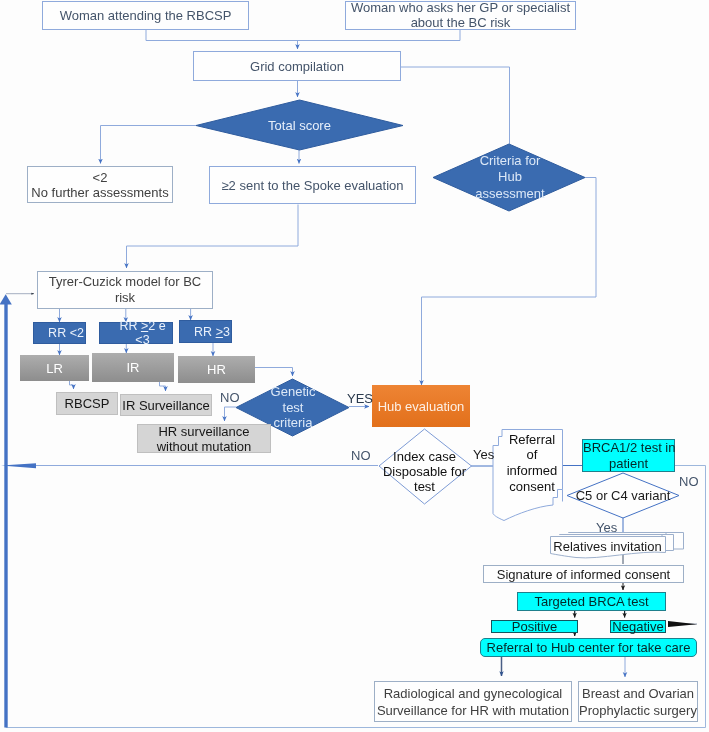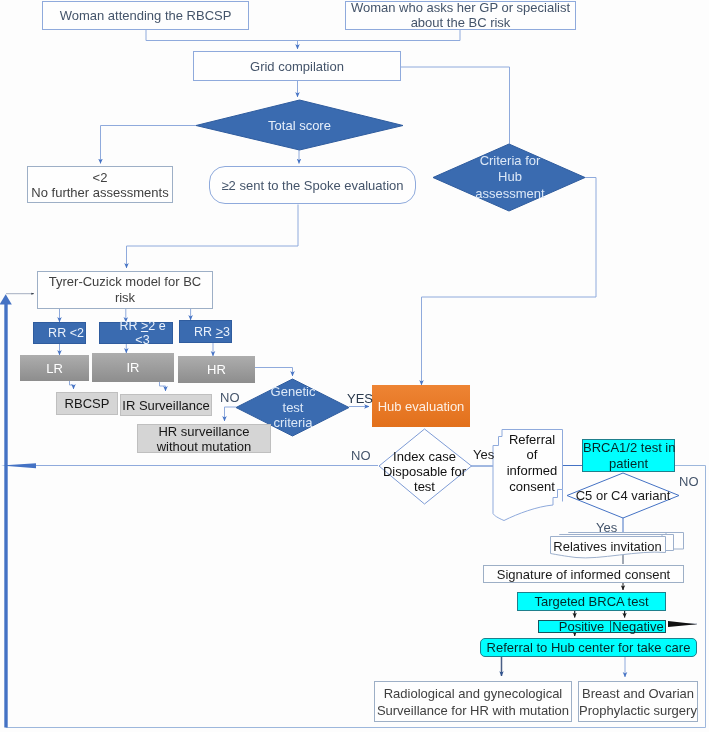--- a/index.html
+++ b/index.html
@@ -169,21 +169,21 @@
     <span class="t">Total score</span>
   </div>
 
   <div class="node wbox2" style="left:27px;top:166px;width:146px;height:37px;font-size:13px;line-height:15px;">
     <span class="t">
       <span>&lt;2</span><br>
       <span>No further assessments</span>
     </span>
   </div>
 
-  <div class="node wbox" style="left:209px;top:166px;width:207px;height:38px;font-size:13px;border-radius:16px;">
+  <div class="node wbox" style="left:209px;top:166px;width:207px;height:38px;font-size:13px;">
     <span class="t">≥2 sent to the Spoke evaluation</span>
   </div>
 
   <div class="node" style="left:450px;top:153px;width:120px;height:49px;font-size:13px;color:#DCE8F7;line-height:16.2px;white-space:nowrap;">
     <span class="t">
       <span>Criteria for</span><br>
       <span>Hub</span><br>
       <span>assessment</span>
     </span>
   </div>
@@ -273,21 +273,21 @@
   </div>
 
   <div class="node wbox2" style="left:483px;top:565px;width:201px;height:18px;font-size:13px;color:#1a1a1a;">
     <span class="t">Signature of informed consent</span>
   </div>
 
   <div class="node cyan" style="left:517px;top:592px;width:149px;height:19px;font-size:13px;">
     <span class="t">Targeted BRCA test</span>
   </div>
 
-  <div class="node cyan" style="left:538px;top:620px;width:87px;height:13px;font-size:13px;border-color:#15555E;">
+  <div class="node cyan" style="left:491px;top:620px;width:87px;height:13px;font-size:13px;border-color:#15555E;">
     <span class="t">Positive</span>
   </div>
   <div class="node cyan" style="left:610px;top:620px;width:56px;height:13px;font-size:13px;border-color:#15555E;">
     <span class="t">Negative</span>
   </div>
 
   <div class="node cyan" style="left:480px;top:638px;width:217px;height:19px;font-size:13px;border-radius:5px;">
     <span class="t">Referral to Hub center for take care</span>
   </div>
 

